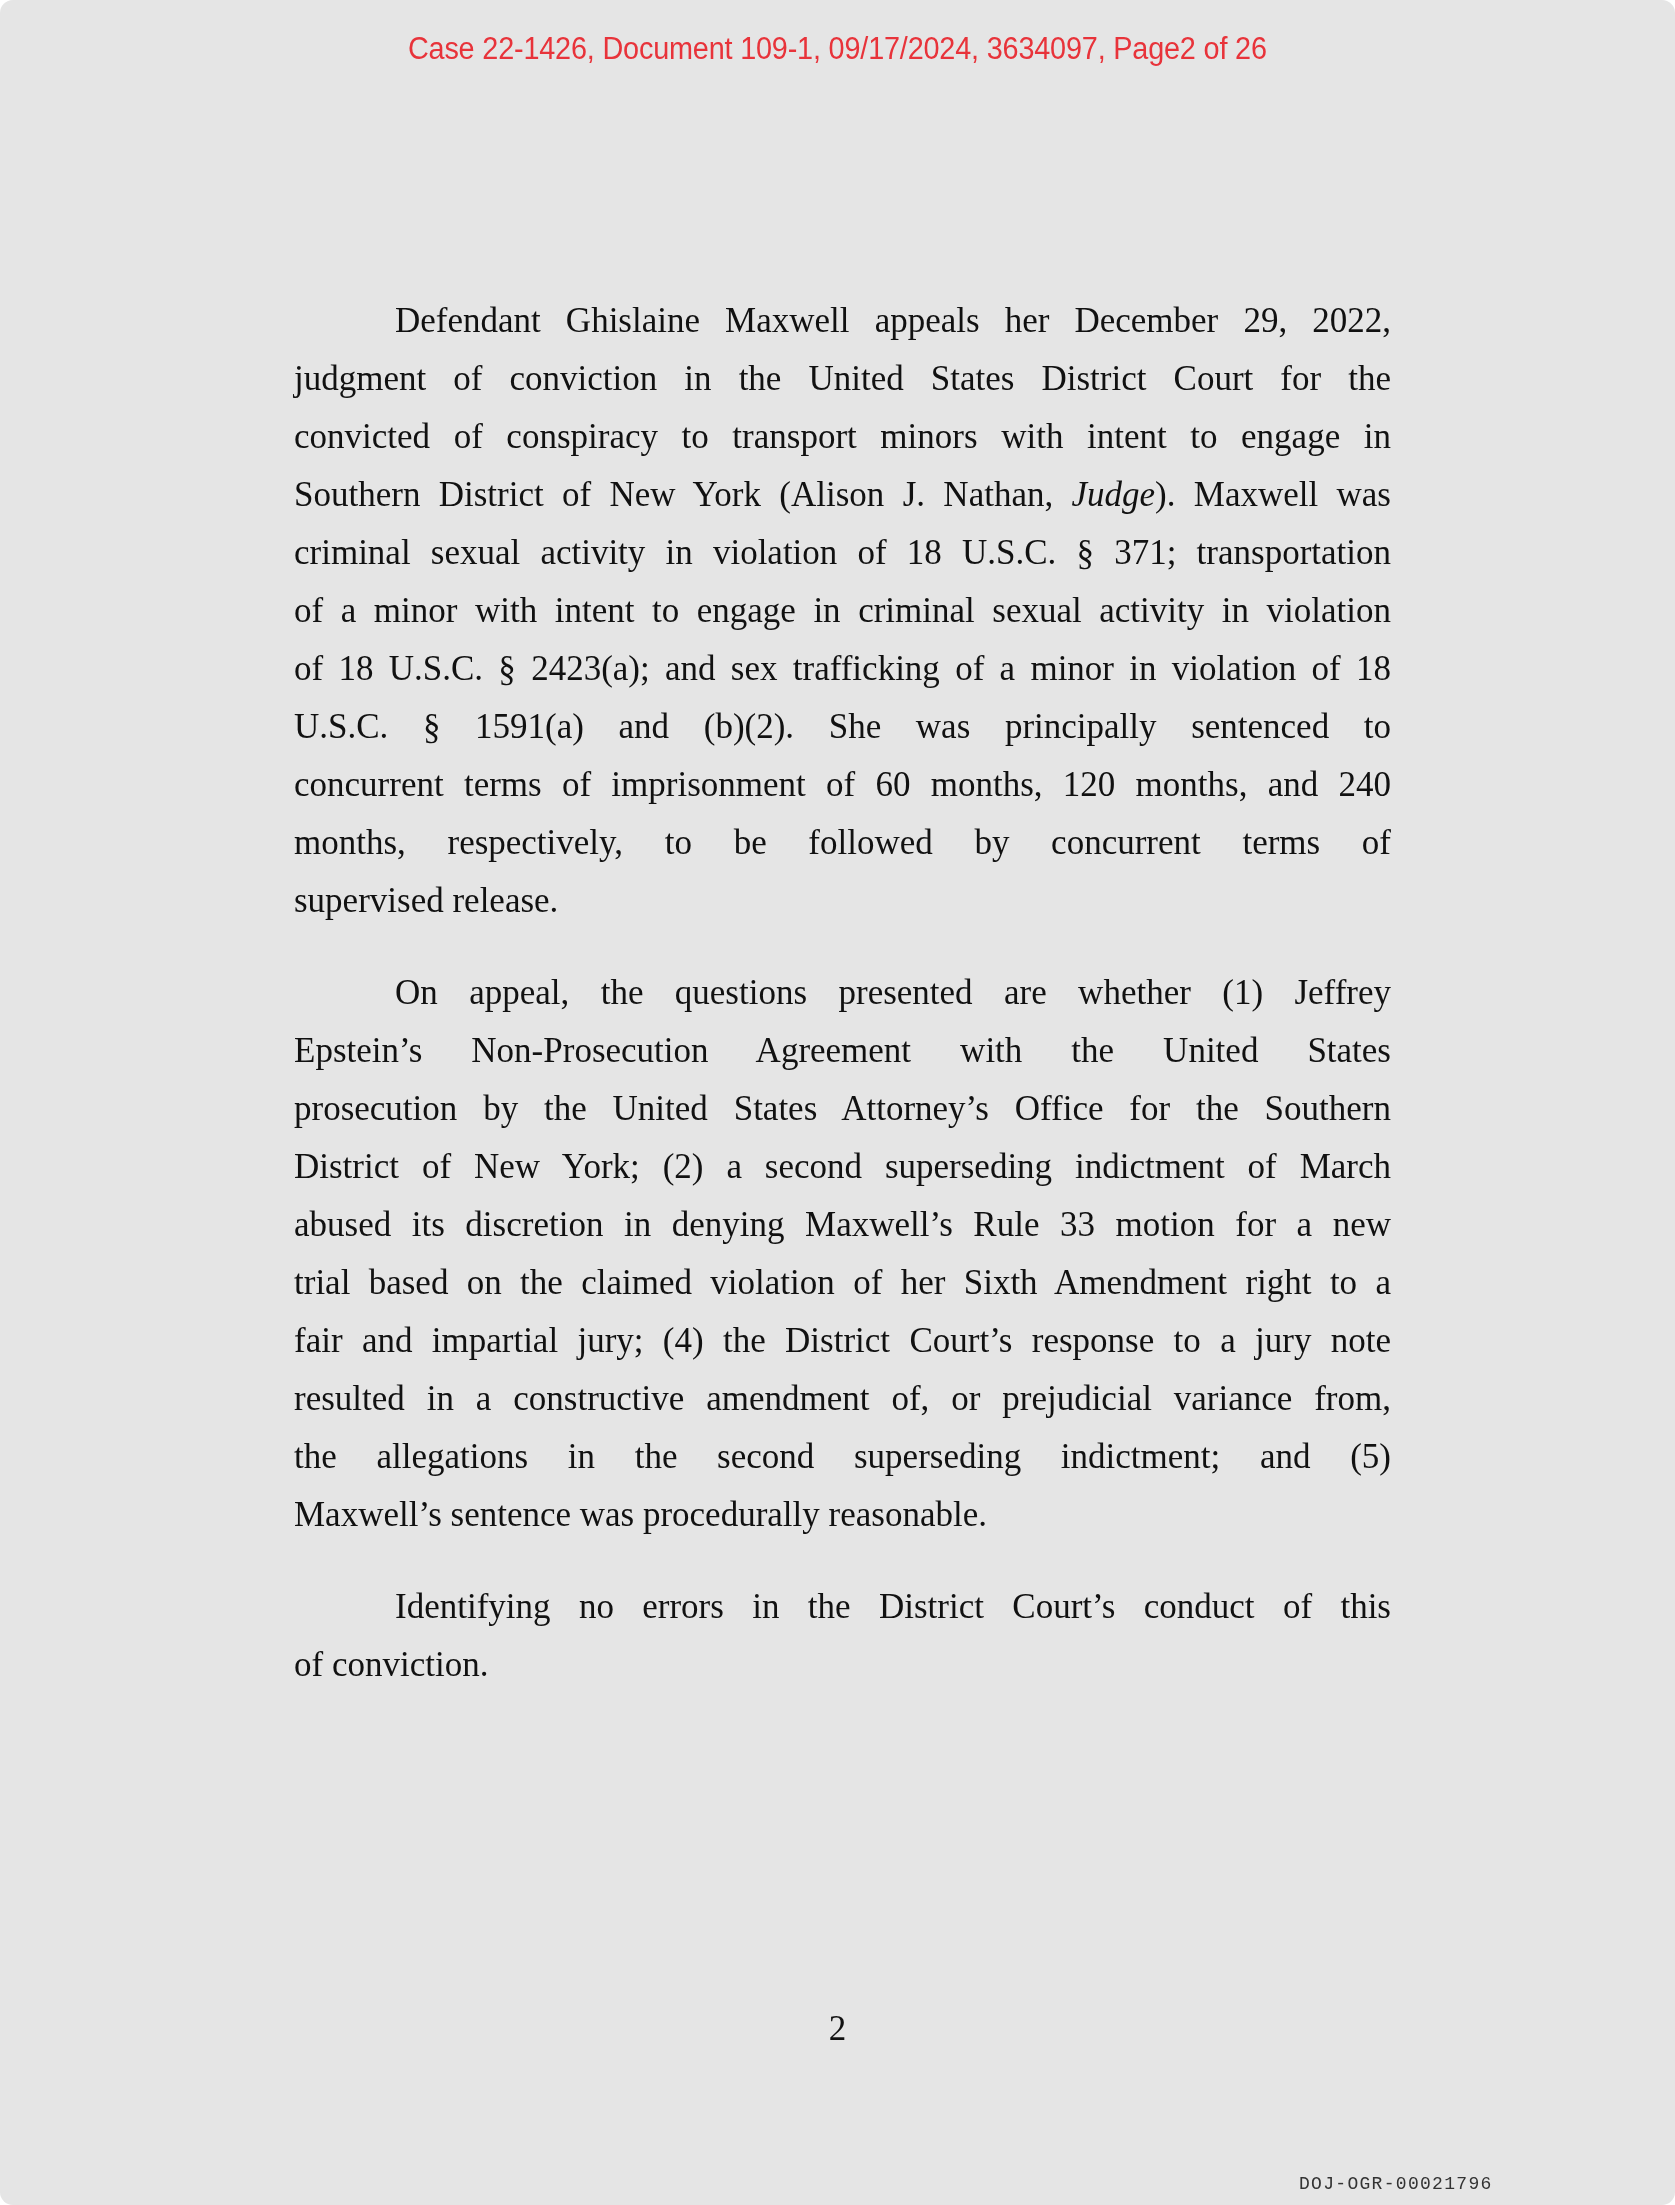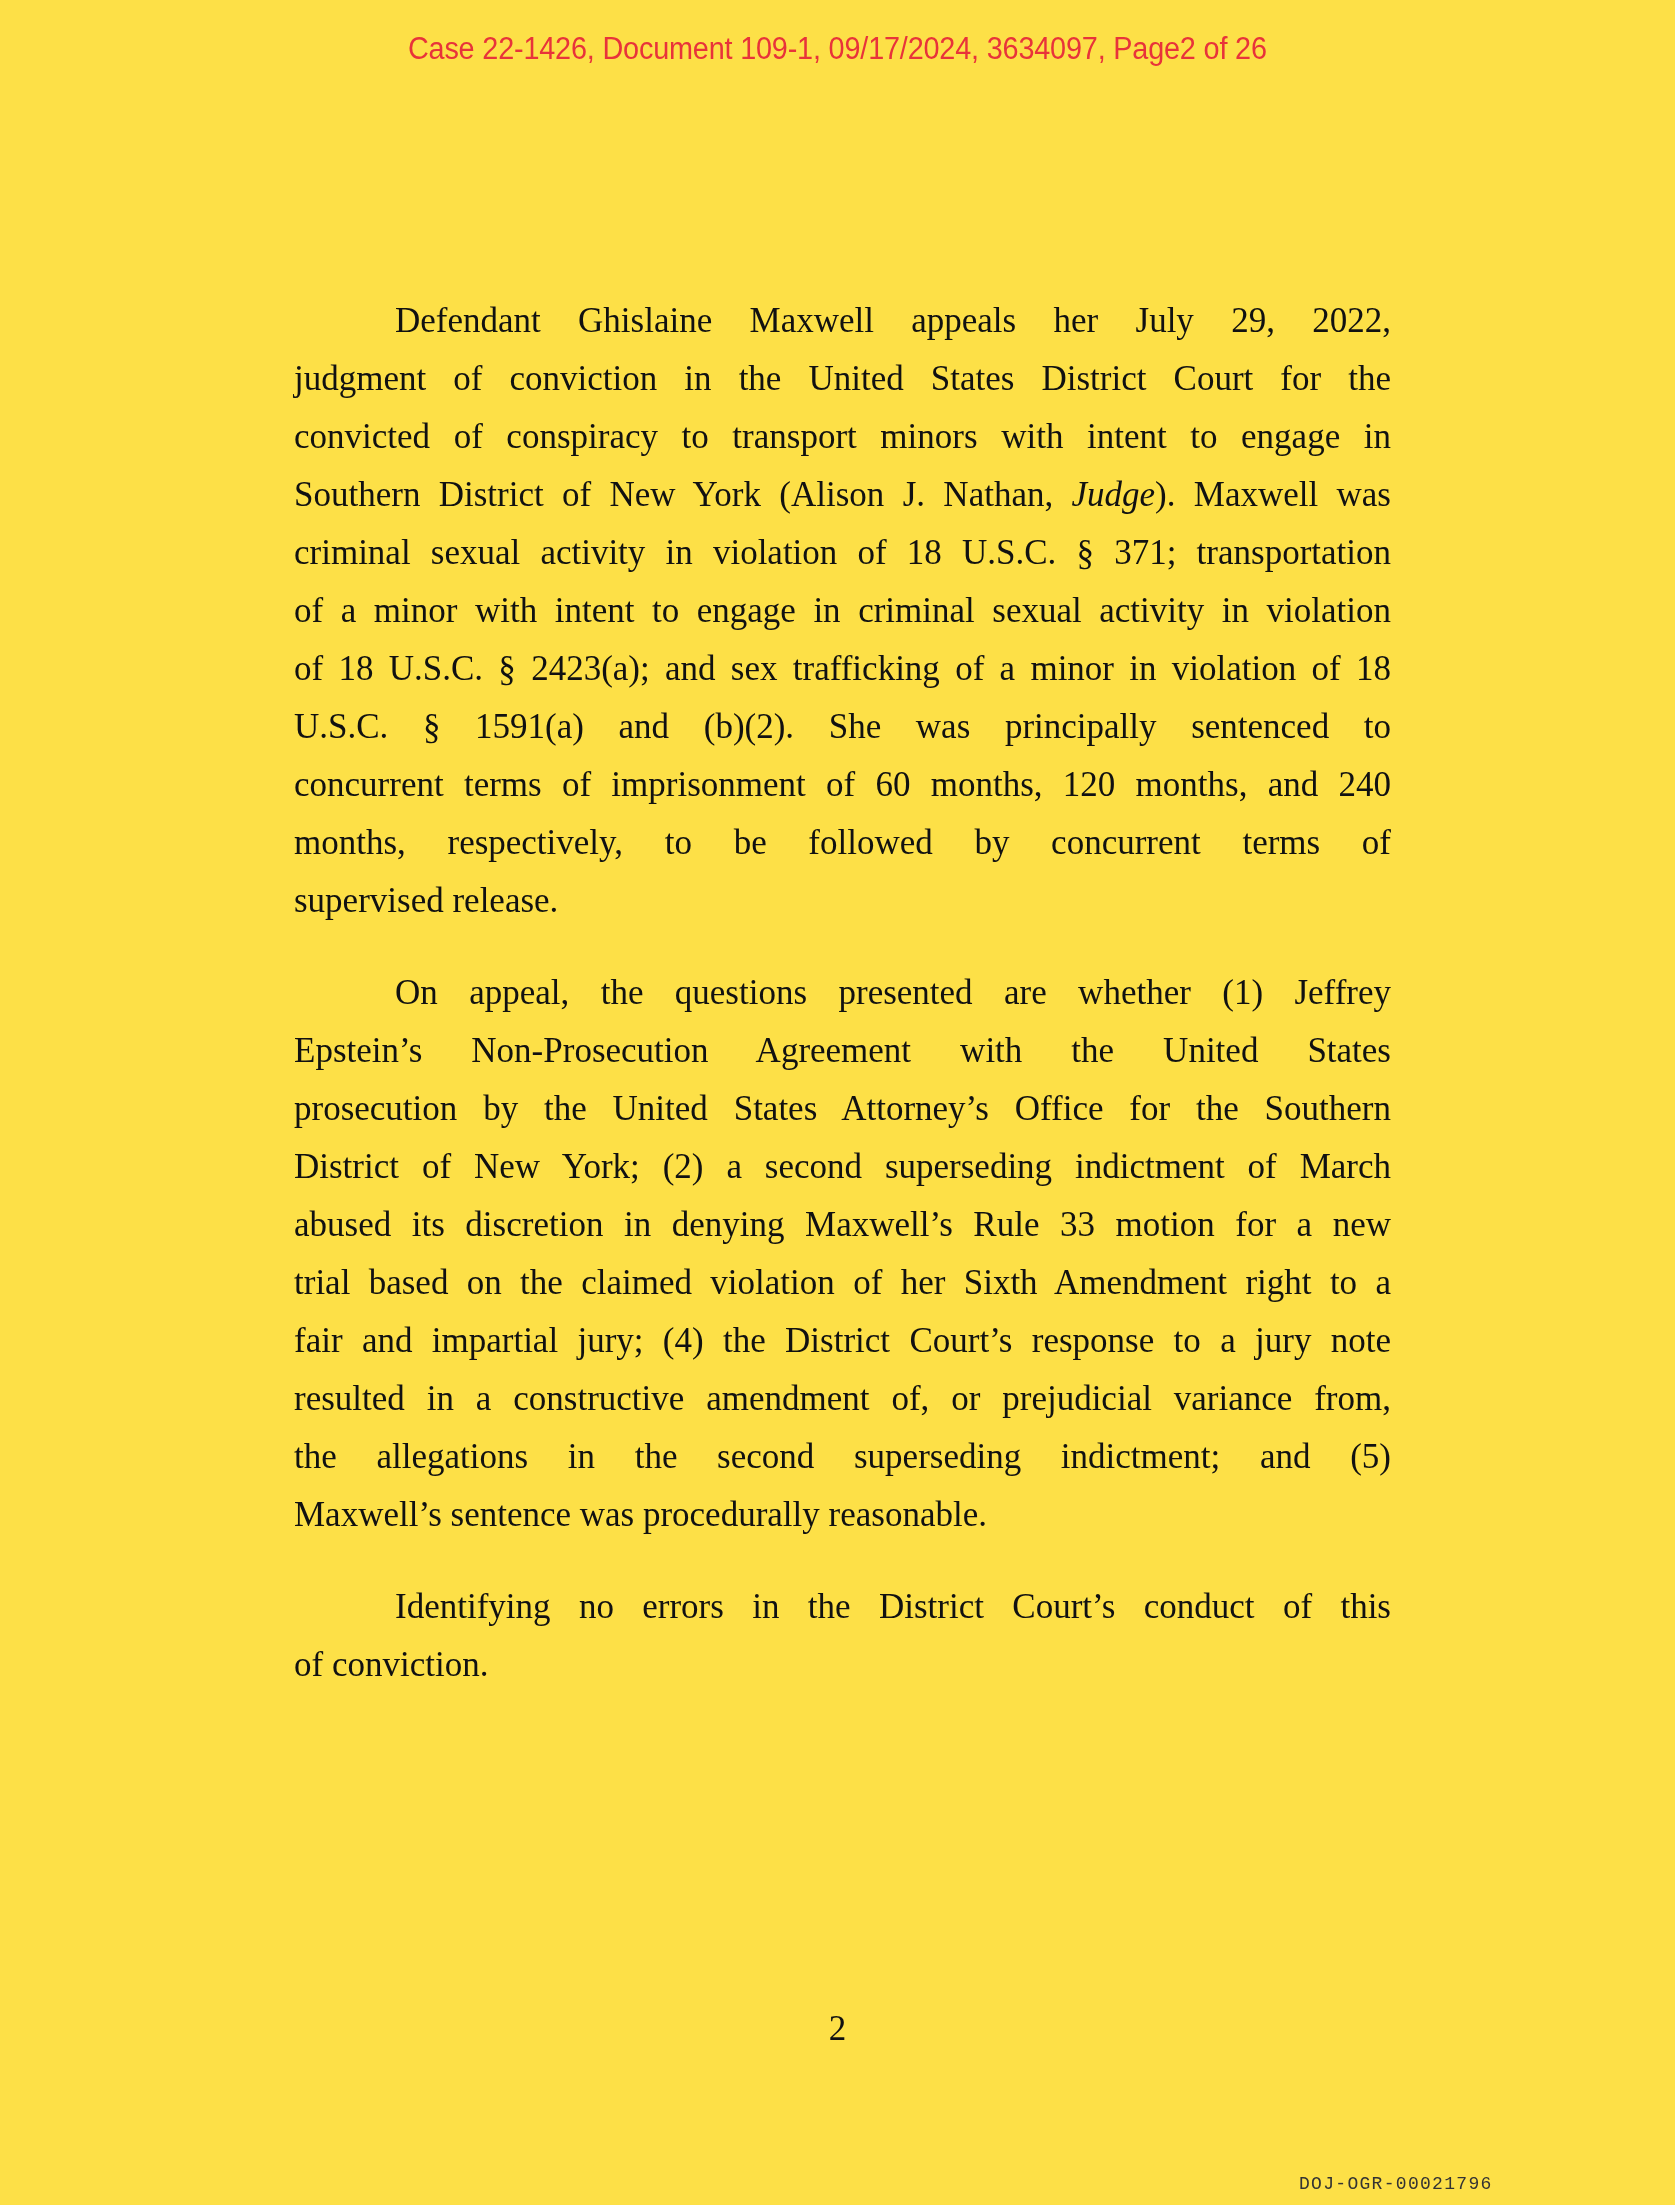--- a/index.html
+++ b/index.html
@@ -11,21 +11,22 @@
       width: 1675px;
       height: 2205px;
       position: relative;
       overflow: hidden;
     }
     .page {
       position: absolute;
       left: 0; top: 0;
       width: 1675px;
       height: 2205px;
-      background: #fde047;
+      background: #e5e5e5;
+      border-radius: 13px;
     }
     .filing-header {
       position: absolute;
       top: 29px;
       left: 0;
       width: 1675px;
       text-align: center;
       font-family: "Liberation Sans", sans-serif;
       font-size: 31px;
       line-height: 39px;
@@ -85,21 +86,21 @@
     }
   </style>
 </head>
 <body>
 
 <div class="page">
   <div class="filing-header">Case 22-1426, Document 109-1, 09/17/2024, 3634097, Page2 of 26</div>
 
   <div class="body-text">
     <p class="para">
-        <span class="line first">Defendant Ghislaine Maxwell appeals her July 29, 2022,</span>
+        <span class="line first">Defendant Ghislaine Maxwell appeals her December 29, 2022,</span>
         <span class="line">judgment of conviction in the United States District Court for the</span>
         <span class="line">convicted of conspiracy to transport minors with intent to engage in</span>
         <span class="line">Southern District of New York (Alison J. Nathan, <i>Judge</i>). Maxwell was</span>
         <span class="line">criminal sexual activity in violation of 18 U.S.C. § 371; transportation</span>
         <span class="line">of a minor with intent to engage in criminal sexual activity in violation</span>
         <span class="line">of 18 U.S.C. § 2423(a); and sex trafficking of a minor in violation of 18</span>
         <span class="line">U.S.C. § 1591(a) and (b)(2). She was principally sentenced to</span>
         <span class="line">concurrent terms of imprisonment of 60 months, 120 months, and 240</span>
         <span class="line">months, respectively, to be followed by concurrent terms of</span>
         <span class="line last">supervised release.</span>

